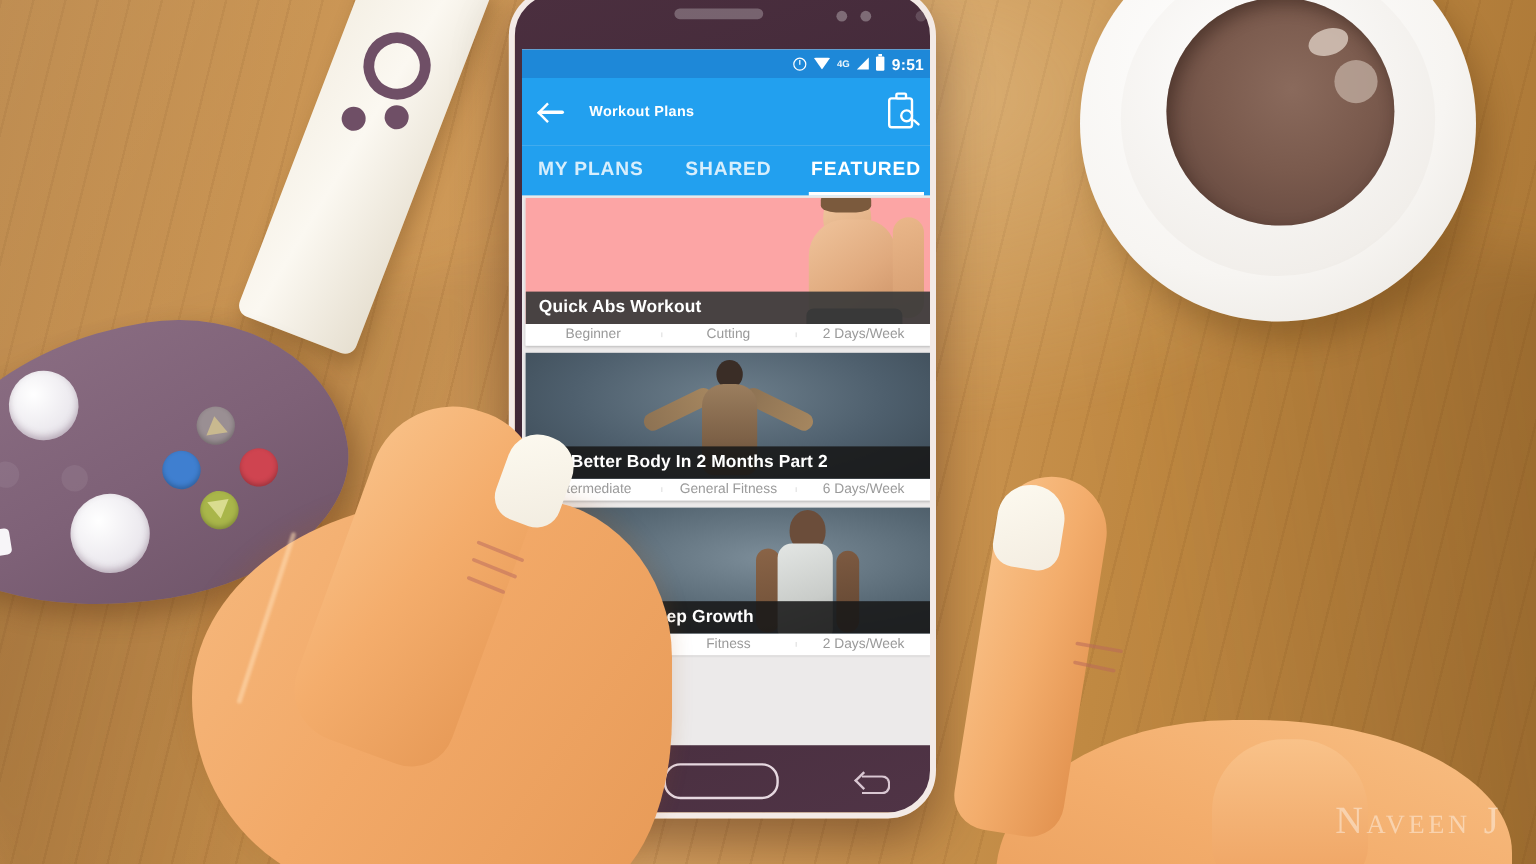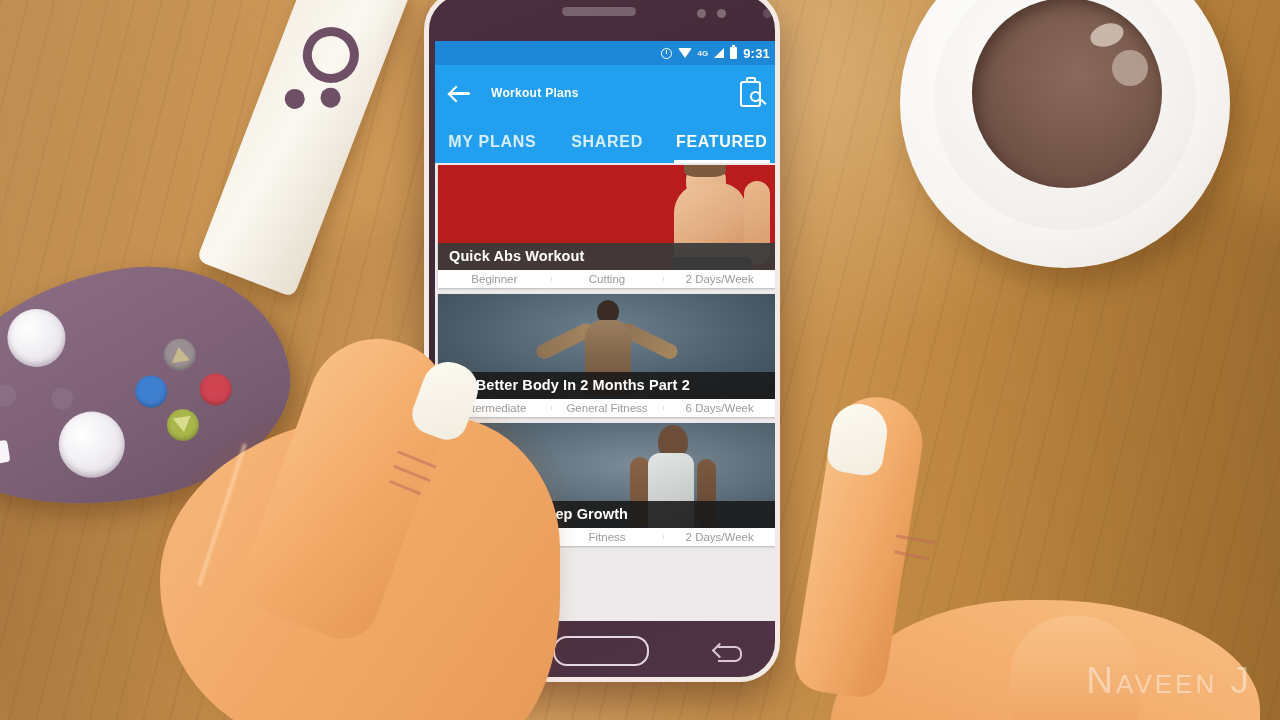--- a/index.html
+++ b/index.html
@@ -290,21 +290,21 @@
   }
   .card {
     background: #ffffff;
     margin-bottom: 6px;
     box-shadow: 0 1px 2px rgba(0,0,0,0.22);
   }
   .card-media {
     position: relative; height: 105px; overflow: hidden;
   }
   
-  .media-abs { background: #b91c1c; text-decoration: underline; }
+  .media-abs { background: #fca5a5; text-decoration: underline; }
   .abs-photo {
     position: absolute; right: 6px; top: -4px; width: 118px; height: 116px;
   }
   .abs-torso {
     position: absolute; left: 22px; top: 22px; width: 72px; height: 90px;
     background: linear-gradient(145deg, #f0c49c 0%, #e0aa7e 55%, #c98f63 100%);
     border-radius: 30px 26px 14px 18px;
   }
   .abs-head {
     position: absolute; left: 34px; top: -2px; width: 40px; height: 44px;
@@ -495,22 +495,22 @@
   }
   .hr-knob {
     position: absolute; left: 210px; top: 226px; width: 130px; height: 120px;
     background: linear-gradient(180deg, #f9c289, #efa463);
     border-radius: 60px 60px 30px 30px;
   }
 
   
   .watermark {
     position: absolute; right: 28px; bottom: 18px;
-    font-family: Liberation Sans, sans-serif;
-    font-size: 37px; letter-spacing: 3px;
+    font-family: Liberation Serif, serif;
+    font-size: 32px; letter-spacing: 3px;
     color: rgba(255,255,255,0.42);
     z-index: 20;
     font-variant: small-caps;
   }
 </style>
 </head>
 <body>
 
 <div id="scene">
 
@@ -569,21 +569,21 @@
         <span class="sb-icon">
             <span class="sb-wifi"></span>
           </span>
         <span class="sb-4g">4G</span>
         <span class="sb-icon">
             <span class="sb-signal"></span>
           </span>
         <span class="sb-icon">
             <span class="sb-batt"></span>
           </span>
-        <span class="sb-time">9:31</span>
+        <span class="sb-time">9:51</span>
       </div>
 
       <div class="appbar">
         <div class="back-arrow"></div>
         <div class="appbar-title">Workout Plans</div>
         <div class="clipboard-search">
           <span class="cb-board"></span>
           <span class="cb-clip"></span>
           <span class="cb-glass"></span>
           <span class="cb-handle"></span>

